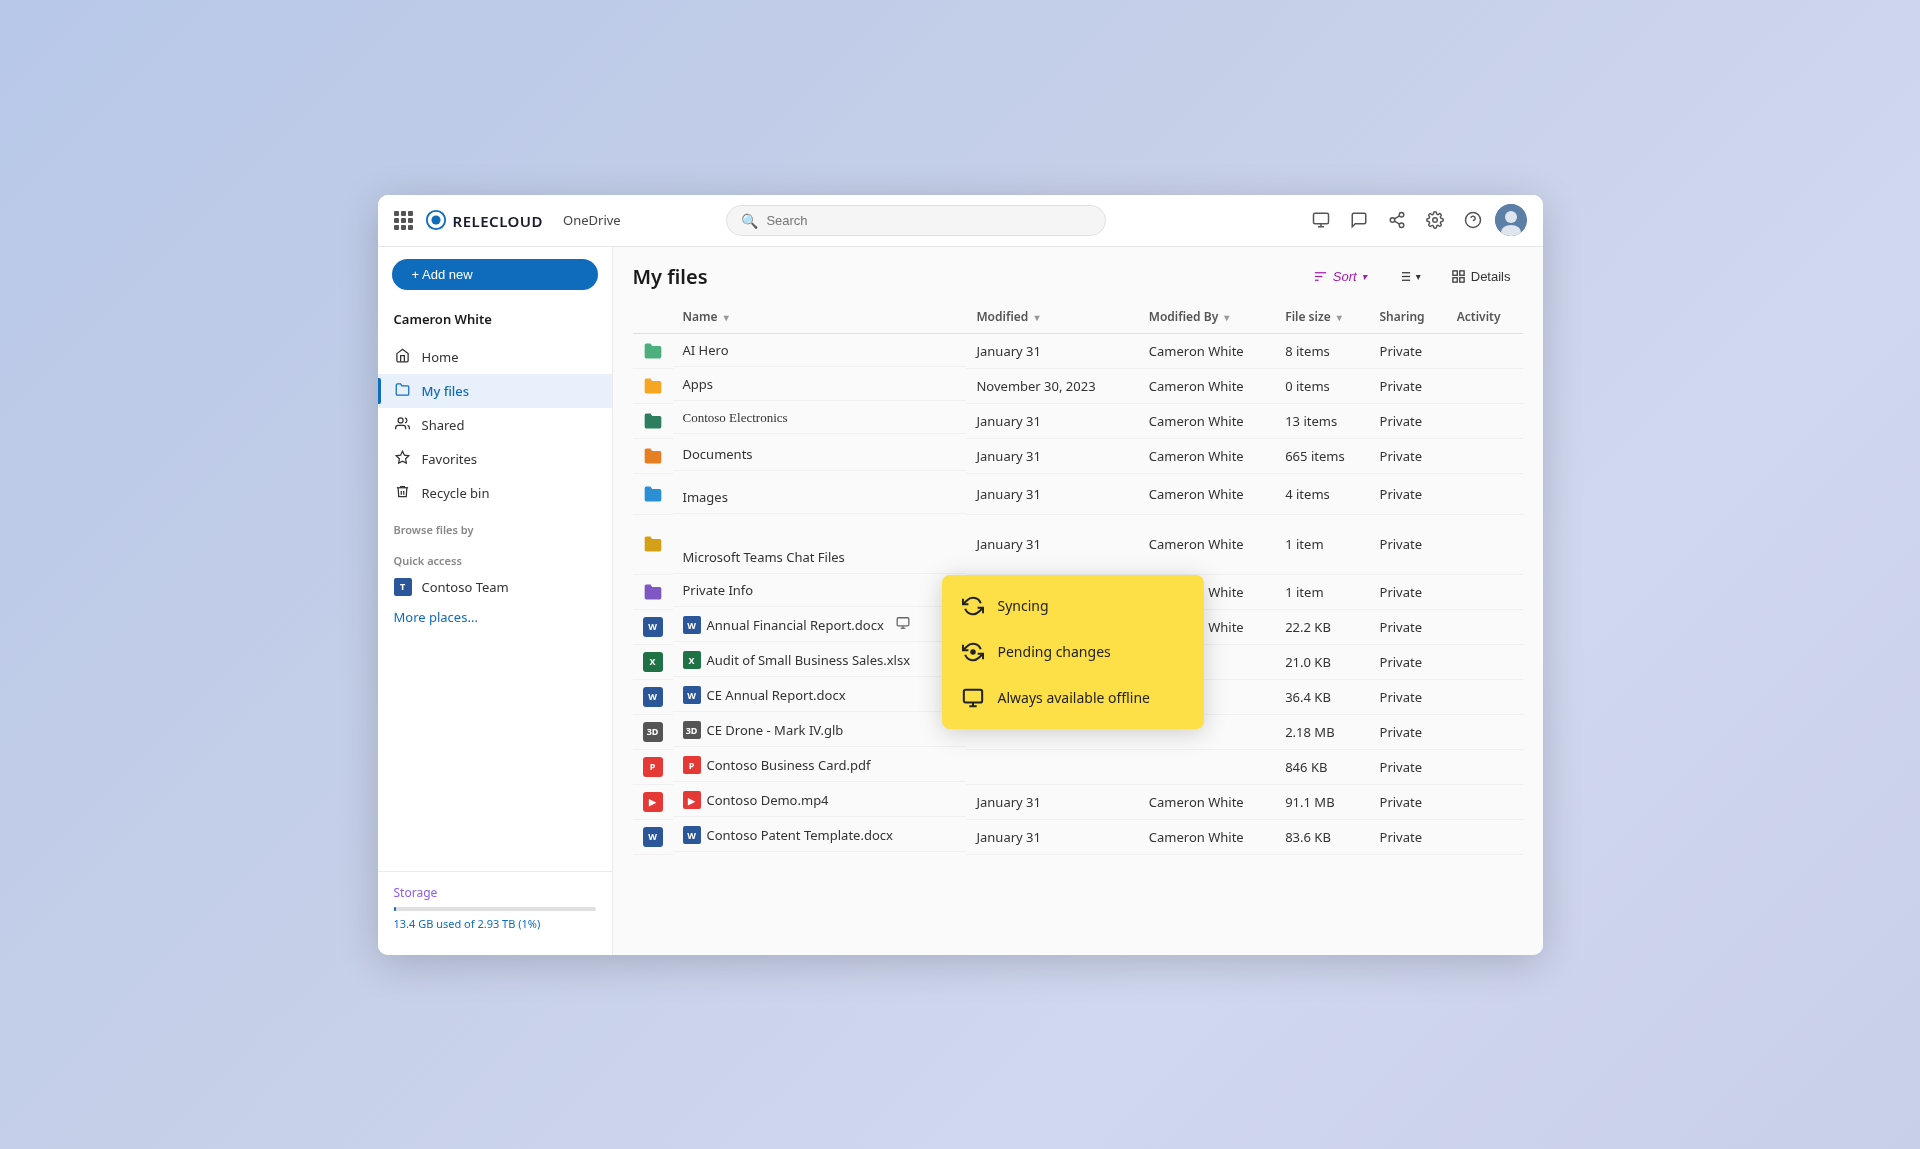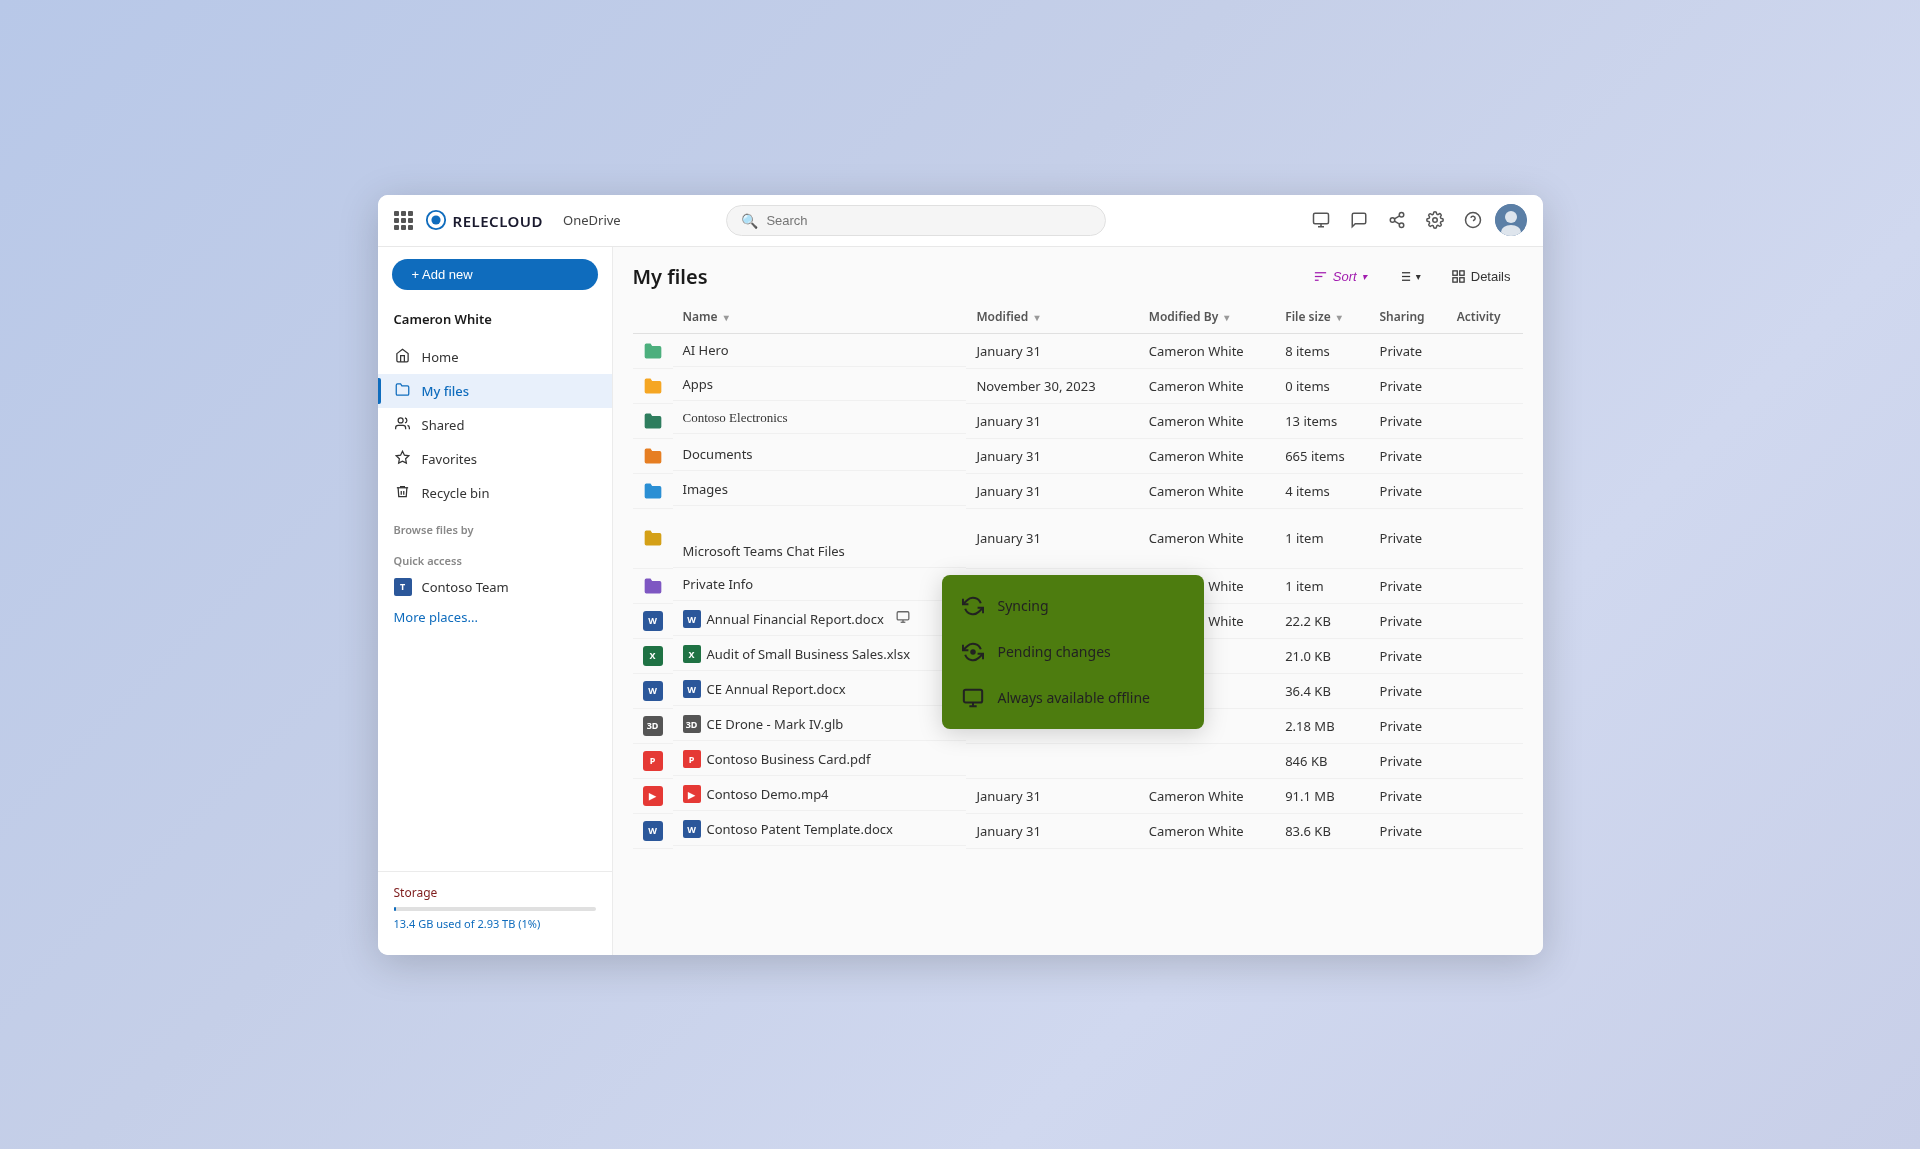--- a/index.html
+++ b/index.html
@@ -223,21 +223,21 @@
       font-size: 13px;
       color: #0f6cbd;
       padding: 6px 16px;
       cursor: pointer;
     }
     .storage-section {
       margin-top: auto;
       padding: 12px 16px;
       border-top: 1px solid #ebebeb;
     }
-    .storage-label { font-size: 12px; color: #7f1d1d; margin-bottom: 6px; }
+    .storage-label { font-size: 12px; color: #8b5cf6; margin-bottom: 6px; }
     .storage-bar-bg {
       height: 4px;
       background: #e0e0e0;
       border-radius: 2px;
       margin-bottom: 5px;
     }
     .storage-bar-fill {
       height: 4px;
       background: #0f6cbd;
       border-radius: 2px;
@@ -340,21 +340,21 @@
       color: #333;
       border-bottom: 1px solid #f0f0f0;
       white-space: nowrap;
     }
 
     
     .tooltip-popup {
       position: absolute;
       left: 564px;
       top: 380px;
-      background: #4d7c0f;
+      background: #fde047;
       border-radius: 8px;
       box-shadow: 0 4px 24px rgba(0,0,0,0.18);
       padding: 8px 0;
       width: 262px;
       z-index: 100;
     }
     .tooltip-item {
       display: flex;
       align-items: center;
       gap: 14px;
@@ -659,21 +659,21 @@
                 <td></td>
               </tr>
               <tr>
                 <td>
                   <div style="width: 20px; height: 20px; border-radius: 3px; display: flex; align-items: center; justify-content: center;">
                     <svg width="20" height="20" viewBox="0 0 24 24" fill="#2b8fd4">
                       <path d="M22 19a2 2 0 0 1-2 2H4a2 2 0 0 1-2-2V5a2 2 0 0 1 2-2h5l2 3h9a2 2 0 0 1 2 2z"></path>
                     </svg>
                   </div>
                 </td>
-                <td style="display: flex; align-items: center; gap: 6px;">
+                <td style="display: flex; align-items: center; gap: 6px; margin-top: 8px;">
                   <span>Images</span>
                 </td>
                 <td>January 31</td>
                 <td>Cameron White</td>
                 <td>4 items</td>
                 <td>Private</td>
                 <td></td>
               </tr>
               <tr>
                 <td>

